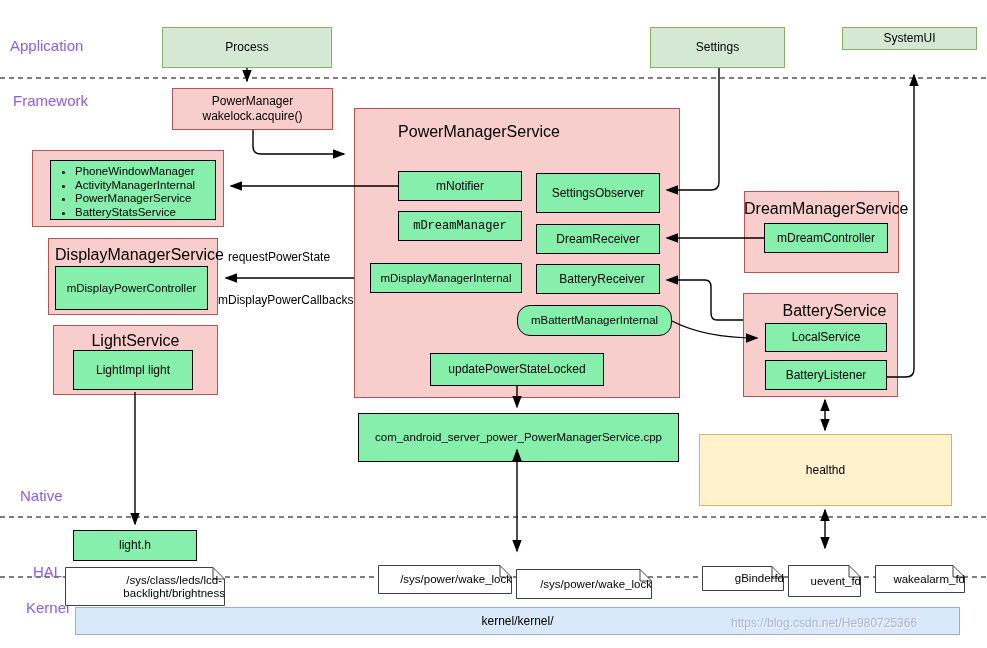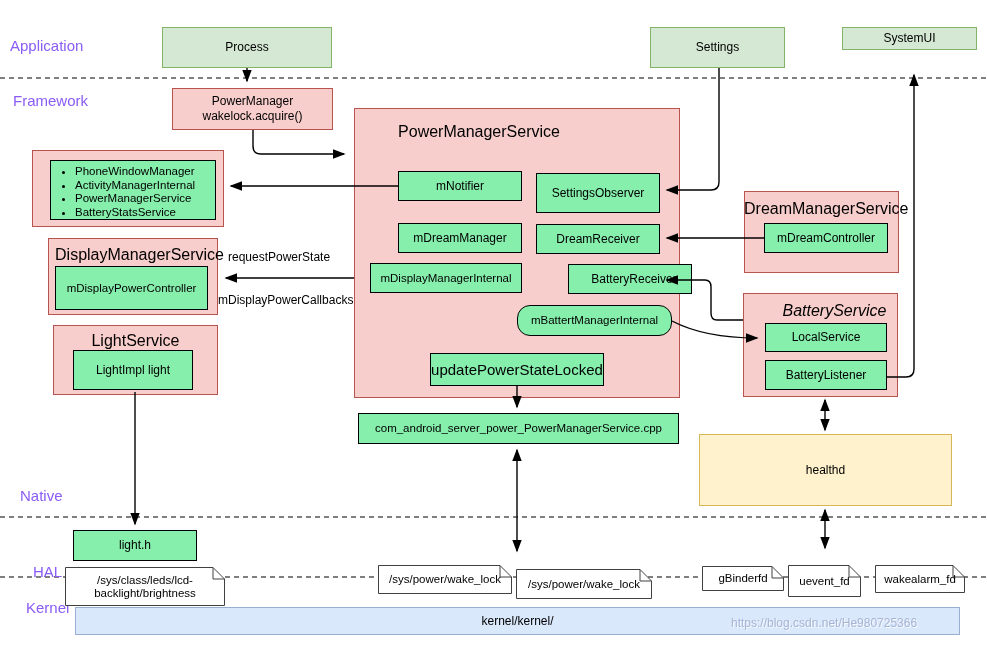--- a/index.html
+++ b/index.html
@@ -14,25 +14,25 @@
     align-items:center; justify-content:center; text-align:center;
     font-size:12px; line-height:15px; z-index:2;
   }
   .green  { background:var(--green_fill,#d5e8d4);  border:1px solid var(--green_border,#82b366); }
   .red    { background:var(--red_fill,#f8cecc);    border:1px solid var(--red_border,#b85450);text-align:right; }
   .white  { background:#86efac; border:1px solid #000000; z-index:3; }
   .yellow { background:var(--yellow_fill,#fff2cc); border:1px solid var(--yellow_border,#d6b656); }
   .bluebar{ background:var(--blue_fill,#dae8fc);   border:1px solid var(--blue_border,#99aed0); }
   .red-title { position:absolute; font-size:16px; text-align:center; z-index:3; }
   .small { font-size:11.5px; }
-  .big   { font-size:15px; }
+  .big   { font-size:12px; }
   .list-box { display:block; text-align:left; }
   .list-box ul { margin:4px 0 0 0; padding:0 0 0 24px; font-size:11.5px; line-height:13.5px; }
   .doc {
-    position:absolute; display:flex; align-items:center; justify-content:center;
+    position:absolute; display:flex; align-items:center; justify-content:flex-end;
     font-size:11.5px; line-height:13px; text-align:center; z-index:3; background:transparent;
   }
   .doc svg.doc-outline { position:absolute; left:0; top:0; }
   .doc .doc-label { position:relative; z-index:1; }
   .edge-label { position:absolute; font-size:12px; z-index:4; white-space:nowrap; }
   .watermark {
     position:absolute; left:731px; top:616px; z-index:6; font-size:12px;
     color:#a7b4d4; text-shadow:1px 1px 0 rgba(255,255,255,0.75); white-space:nowrap;
   }
   .connectors { z-index:4; }
@@ -72,30 +72,30 @@
 
   <div class="box red" style="left:354px; top:108px; width:326px; height:290px;"></div>
   <div class="red-title" style="left:374px; top:123px; width:210px;">PowerManagerService</div>
 
   <div class="box white" style="left:398px; top:171px; width:124px; height:30px;">
     <span>mNotifier</span>
   </div>
   <div class="box white" style="left:536px; top:173px; width:124px; height:40px;">
     <span>SettingsObserver</span>
   </div>
-  <div class="box white" style="left:398px; top:223px; width:124px; height:30px;">
+  <div class="box white" style="left:398px; top:211px; width:124px; height:30px;font-family:Liberation Mono, monospace;">
     <span>mDreamManager</span>
   </div>
   <div class="box white" style="left:536px; top:224px; width:124px; height:30px;">
     <span>DreamReceiver</span>
   </div>
   <div class="box white small" style="left:370px; top:263px; width:152px; height:30px;">
     <span>mDisplayManagerInternal</span>
   </div>
-  <div class="box white" style="left:568px; top:264px; width:124px; height:30px;padding-left:8px;">
+  <div class="box white" style="left:536px; top:264px; width:124px; height:30px;padding-left:8px;">
     <span>BatteryReceiver</span>
   </div>
   <div class="box white small" style="left:517px; top:305px; width:155px; height:31px;border-radius:13px;">
     <span>mBattertManagerInternal</span>
   </div>
   <div class="box white big" style="left:430px; top:353px; width:174px; height:33px;">
     <span>updatePowerStateLocked</span>
   </div>
 
   <div class="box red" style="left:32px; top:150px; width:192px; height:77px;"></div>
@@ -120,32 +120,32 @@
     <span>LightImpl light</span>
   </div>
 
   <div class="box red" style="left:744px; top:191px; width:155px; height:82px;"></div>
   <div class="red-title" style="left:744px; top:200px; width:155px;">DreamManagerService</div>
   <div class="box white" style="left:764px; top:223px; width:124px; height:30px;">
     <span>mDreamController</span>
   </div>
 
   <div class="box red" style="left:743px; top:293px; width:155px; height:104px;"></div>
-  <div class="red-title" style="left:743px; top:302px; width:183px;font-style:italic;">BatteryService</div>
+  <div class="red-title" style="left:743px; top:302px; width:183px;">BatteryService</div>
   <div class="box white" style="left:765px; top:323px; width:122px; height:29px;">
     <span>LocalService</span>
   </div>
   <div class="box white" style="left:765px; top:360px; width:122px; height:30px;">
     <span>BatteryListener</span>
   </div>
 
   <div class="edge-label" style="left:228px; top:250px;">requestPowerState</div>
   <div class="edge-label" style="left:218px; top:293px;">mDisplayPowerCallbacks</div>
 
-  <div class="box white small" style="left:358px; top:413px; width:321px; height:31px;">
+  <div class="box white small" style="left:358px; top:413px; width:321px; height:49px;">
     <span>com_android_server_power_PowerManagerService.cpp</span>
   </div>
   <div class="box yellow" style="left:699px; top:434px; width:253px; height:72px;">
     <span>healthd</span>
   </div>
 
   <div class="box white" style="left:73px; top:530px; width:124px; height:31px;">
     <span>light.h</span>
   </div>
 

